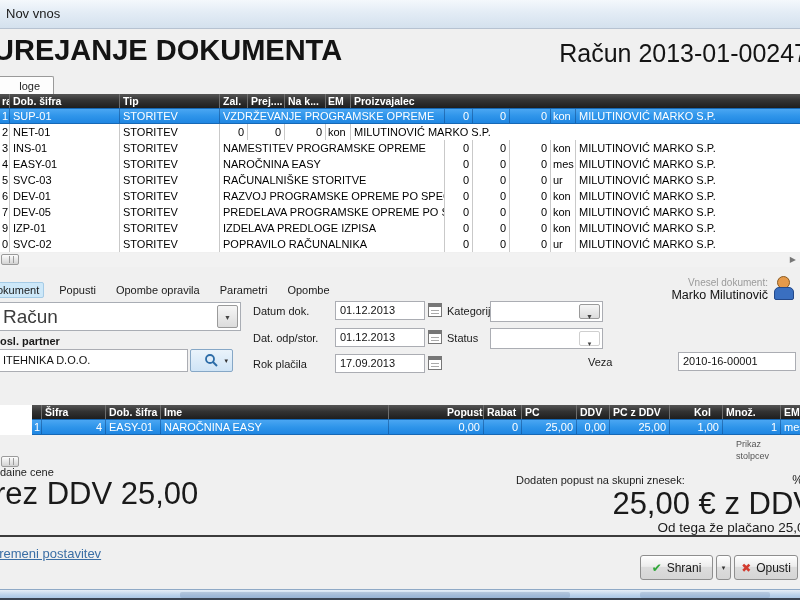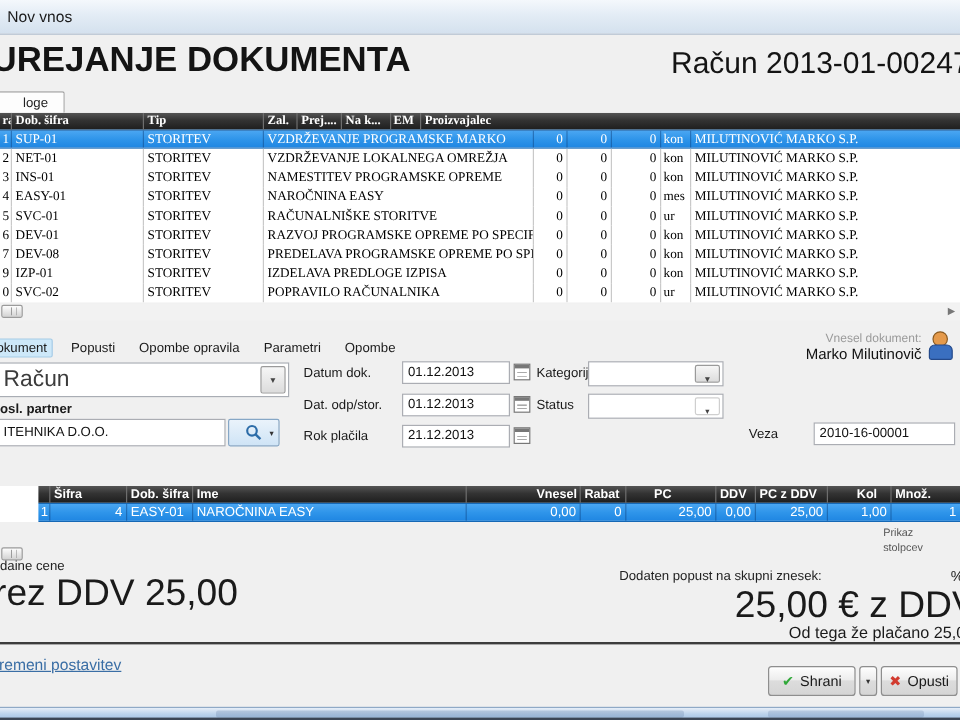--- a/index.html
+++ b/index.html
@@ -35,21 +35,21 @@
   .g-row.selected .rc{color:#fff;border-right:1px solid rgba(10,60,120,.45);line-height:14px;}
   
   .gt .c0{width:10px;text-align:right;padding:0 2px;}
   .gt .c1{width:110px;}.gt .c2{width:100px;}.gt .c3{width:225px;}
   .gt .c4{width:28px;}.gt .c5{width:37px;}.gt .c6{width:41px;}
   .gt .c7{width:25px;padding:0 2px;}.gt .c8{width:230px;border-right:none;}
   
   .gb .d0{width:10px;text-align:right;padding:0 2px;}
   .gb .d1{width:64px;}.gb .d2{width:55px;}.gb .d3{width:228px;}
   .gb .d4{width:55px;margin-top:16px;}.gb .d5{width:40px;}.gb .d6{width:38px;}
-  .gb .d7{width:55px;margin-left:20px;}.gb .d8{width:33px;}.gb .d9{width:60px;}
+  .gb .d7{width:55px;}.gb .d8{width:33px;}.gb .d9{width:60px;}
   .gb .d10{width:32px;margin-left:21px;}.gb .d11{width:58px;}.gb .d12{width:30px;}
   .gb .d13{width:60px;border-right:none;}
   
   .hscroll{position:absolute;left:0;width:800px;height:14px;background:#f2f2f2;}
   .thumb{position:absolute;left:1px;top:1px;width:18px;height:11px;background:linear-gradient(180deg,#fdfdfd,#d3d3d3);
     border:1px solid #9b9b9b;border-radius:2px;
     background-image:repeating-linear-gradient(90deg,transparent 0 3px,#9b9b9b 3px 4px),linear-gradient(180deg,#fdfdfd,#d3d3d3);
     background-clip:content-box,border-box;padding:1px 4px;box-sizing:border-box;}
   .sb-arrow{position:absolute;right:4px;top:2px;font-size:8px;color:#777;}
   
@@ -112,49 +112,48 @@
 
 <div class="titlebar">
   <span class="ttl">Nov vnos</span>
 </div>
 
 <div class="page-title">UREJANJE DOKUMENTA</div>
 <div class="doc-number">Račun 2013-01-00247</div>
 
 <div class="cat-tab">loge</div>
 
-<div class="grid gt" style="top:94px;font-family:Liberation Serif, serif;">
+<div class="grid gt" style="top:94px;">
   <div class="g-header">
     <div class="hc c0">ra</div>
     <div class="hc c1">Dob. šifra</div>
     <div class="hc c2">Tip</div>
     <div class="hc c4">Zal.</div>
     <div class="hc c5">Prej....</div>
     <div class="hc c6">Na k...</div>
     <div class="hc c7">EM</div>
     <div class="hc c8">Proizvajalec</div>
   </div>
   <div>
 
   <div class="g-row selected">
         <div class="rc c0 num">1</div>
         <div class="rc c1">SUP-01</div>
         <div class="rc c2">STORITEV</div>
-        <div class="rc c3">VZDRŽEVANJE PROGRAMSKE MARKO</div>
+        <div class="rc c3">VZDRŽEVANJE PROGRAMSKE OPREME</div>
         <div class="rc c4 num">0</div>
         <div class="rc c5 num">0</div>
         <div class="rc c6 num">0</div>
         <div class="rc c7">kon</div>
         <div class="rc c8">MILUTINOVIĆ MARKO S.P.</div>
       </div>
       <div class="g-row">
         <div class="rc c0 num">2</div>
         <div class="rc c1">NET-01</div>
         <div class="rc c2">STORITEV</div>
-        <div class="rc c3">VZDRŽEVANJE LOKALNEGA OMREŽJA</div>
         <div class="rc c4 num">0</div>
         <div class="rc c5 num">0</div>
         <div class="rc c6 num">0</div>
         <div class="rc c7">kon</div>
         <div class="rc c8">MILUTINOVIĆ MARKO S.P.</div>
       </div>
       <div class="g-row">
         <div class="rc c0 num">3</div>
         <div class="rc c1">INS-01</div>
         <div class="rc c2">STORITEV</div>
@@ -171,21 +170,21 @@
         <div class="rc c2">STORITEV</div>
         <div class="rc c3">NAROČNINA EASY</div>
         <div class="rc c4 num">0</div>
         <div class="rc c5 num">0</div>
         <div class="rc c6 num">0</div>
         <div class="rc c7">mes</div>
         <div class="rc c8">MILUTINOVIĆ MARKO S.P.</div>
       </div>
       <div class="g-row">
         <div class="rc c0 num">5</div>
-        <div class="rc c1">SVC-01</div>
+        <div class="rc c1">SVC-03</div>
         <div class="rc c2">STORITEV</div>
         <div class="rc c3">RAČUNALNIŠKE STORITVE</div>
         <div class="rc c4 num">0</div>
         <div class="rc c5 num">0</div>
         <div class="rc c6 num">0</div>
         <div class="rc c7">ur</div>
         <div class="rc c8">MILUTINOVIĆ MARKO S.P.</div>
       </div>
       <div class="g-row">
         <div class="rc c0 num">6</div>
@@ -193,21 +192,21 @@
         <div class="rc c2">STORITEV</div>
         <div class="rc c3">RAZVOJ PROGRAMSKE OPREME PO SPECIFIK</div>
         <div class="rc c4 num">0</div>
         <div class="rc c5 num">0</div>
         <div class="rc c6 num">0</div>
         <div class="rc c7">kon</div>
         <div class="rc c8">MILUTINOVIĆ MARKO S.P.</div>
       </div>
       <div class="g-row">
         <div class="rc c0 num">7</div>
-        <div class="rc c1">DEV-08</div>
+        <div class="rc c1">DEV-05</div>
         <div class="rc c2">STORITEV</div>
         <div class="rc c3">PREDELAVA PROGRAMSKE OPREME PO SPECIFIK</div>
         <div class="rc c4 num">0</div>
         <div class="rc c5 num">0</div>
         <div class="rc c6 num">0</div>
         <div class="rc c7">kon</div>
         <div class="rc c8">MILUTINOVIĆ MARKO S.P.</div>
       </div>
       <div class="g-row">
         <div class="rc c0 num">9</div>
@@ -271,42 +270,42 @@
 
 <div class="lbl" style="left:253px;top:305px;">Datum dok.</div>
 <div class="field" style="left:335px;top:301px;width:90px;height:19px;line-height:17px;">01.12.2013</div>
 <div class="cal" style="left:428px;top:303px;"></div>
 
 <div class="lbl" style="left:253px;top:332px;">Dat. odp/stor.</div>
 <div class="field" style="left:335px;top:328px;width:90px;height:19px;line-height:17px;">01.12.2013</div>
 <div class="cal" style="left:428px;top:330px;"></div>
 
 <div class="lbl" style="left:253px;top:358px;">Rok plačila</div>
-<div class="field" style="left:335px;top:354px;width:90px;height:19px;line-height:17px;">21.12.2013</div>
+<div class="field" style="left:335px;top:354px;width:90px;height:19px;line-height:17px;">17.09.2013</div>
 <div class="cal" style="left:428px;top:356px;"></div>
 
 <div class="lbl" style="left:447px;top:305px;">Kategorija</div>
 <div class="select" style="left:490px;top:301px;width:113px;height:21px;">
   <div class="dd-btn"><span>▼</span></div>
 </div>
 <div class="lbl" style="left:447px;top:332px;">Status</div>
 <div class="select" style="left:490px;top:328px;width:113px;height:21px;">
   <div class="dd-btn" style="background:#fff;border-color:#cfcfcf;"><span>▾</span></div>
 </div>
-<div class="lbl" style="left:588px;top:356px;margin-left:36px;">Veza</div>
+<div class="lbl" style="left:588px;top:356px;">Veza</div>
 <div class="field" style="left:678px;top:352px;width:118px;height:19px;line-height:17px;">2010-16-00001</div>
 
 <div class="grid gb" style="top:405px;padding-left:32px;">
   <div class="g-header">
     <div class="hc d0"></div>
     <div class="hc d1">Šifra</div>
     <div class="hc d2">Dob. šifra</div>
     <div class="hc d3">Ime</div>
     <div class="hc d4">NC</div>
-    <div class="hc d5">Vnesel</div>
+    <div class="hc d5">Popust</div>
     <div class="hc d6">Rabat</div>
     <div class="hc d7">PC</div>
     <div class="hc d8">DDV</div>
     <div class="hc d9">PC z DDV</div>
     <div class="hc d10">Kol</div>
     <div class="hc d11">Množ.</div>
     <div class="hc d12">EM</div>
     <div class="hc d13">Znesek</div>
   </div>
   <div>

